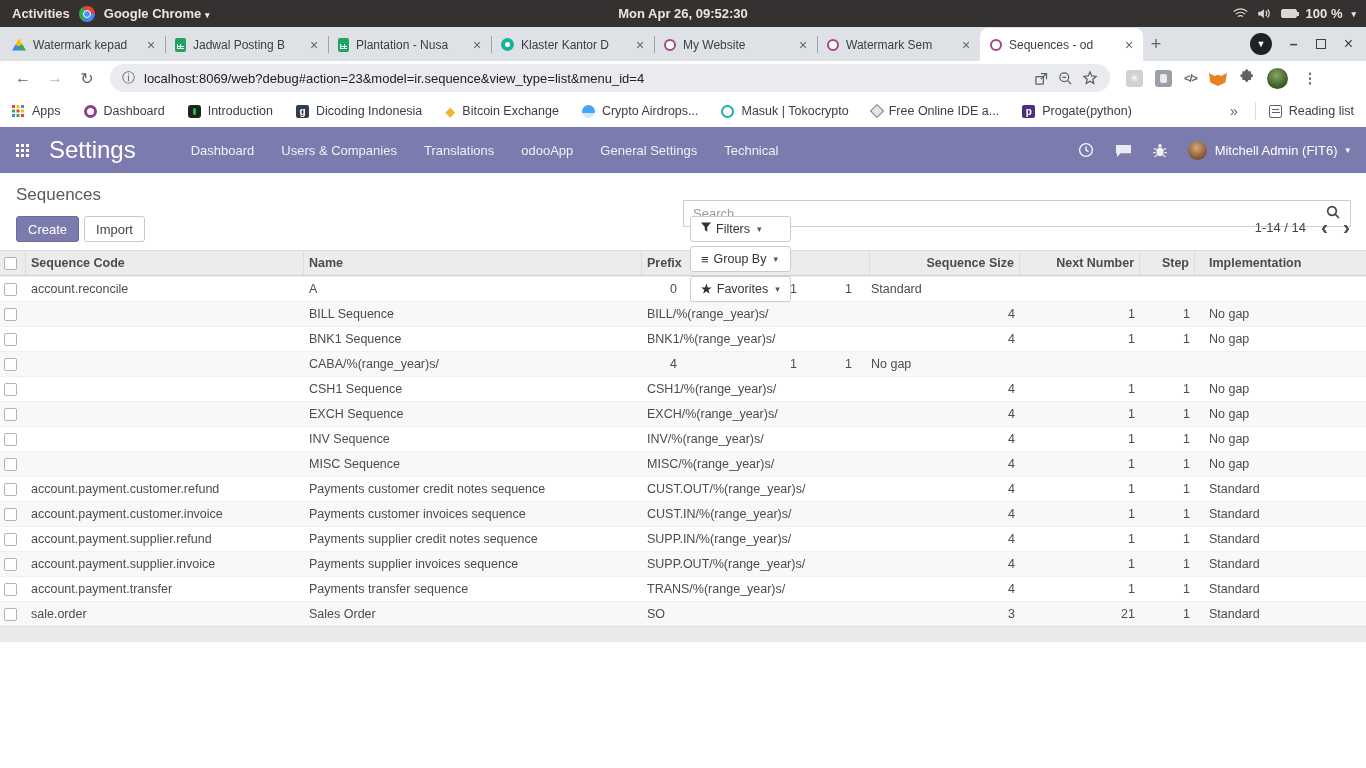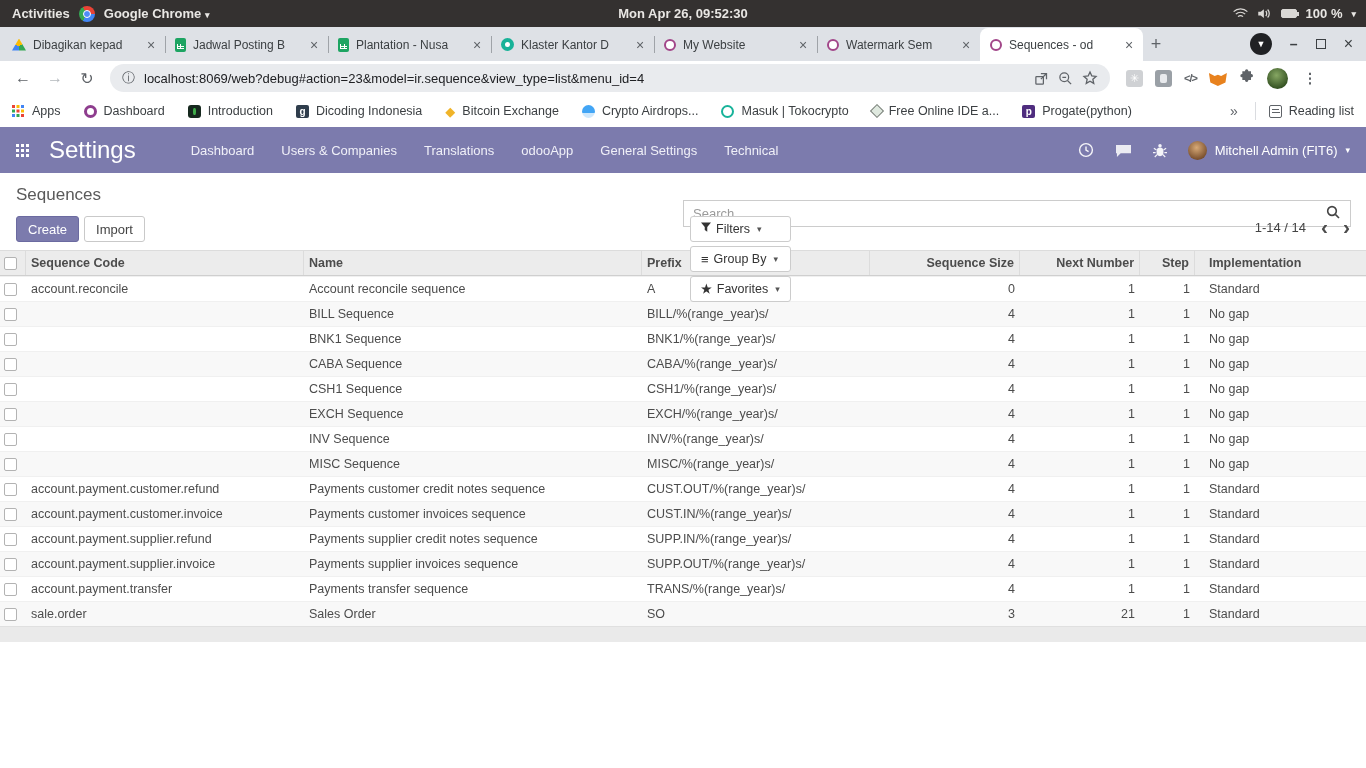--- a/index.html
+++ b/index.html
@@ -182,21 +182,21 @@
     <span class="batt" data-interactable="false"></span>
     <span data-interactable="false">100 %</span>
     <span class="caret" data-interactable="false">▾</span>
   </div>
 </header>
 
 <div class="tabstrip" data-interactable="false">
   <div class="tabs" data-interactable="false">
       <div class="tab" data-interactable="true">
         <span class="fav fav-drive" data-interactable="false"></span>
-        <span class="tab-title" data-interactable="false">Dibagikan kepad</span>
+        <span class="tab-title" data-interactable="false">Watermark kepad</span>
         <span class="tab-close" data-interactable="true">×</span>
       </div>
       <div class="tab" data-interactable="true">
         <span class="fav fav-sheets" data-interactable="false"></span>
         <span class="tab-title" data-interactable="false">Jadwal Posting B</span>
         <span class="tab-close" data-interactable="true">×</span>
       </div>
       <div class="tab" data-interactable="true">
         <span class="fav fav-sheets" data-interactable="false"></span>
         <span class="tab-title" data-interactable="false">Plantation - Nusa</span>
@@ -413,21 +413,20 @@
       <div class="cell c5" data-interactable="true">Next Number</div>
       <div class="cell c6" data-interactable="true">Step</div>
       <div class="cell c7" data-interactable="true">Implementation</div>
     </div>
   <div class="lbody" data-interactable="false">
       <div class="lrow" data-interactable="true">
         <div class="cell c0" data-interactable="false">
           <span class="cb" data-interactable="true"></span>
         </div>
         <div class="cell c1" data-interactable="true">account.reconcile</div>
-        <div class="cell c2" data-interactable="true">Account reconcile sequence</div>
         <div class="cell c3" data-interactable="true">A</div>
         <div class="cell c4" data-interactable="true">0</div>
         <div class="cell c5" data-interactable="true">1</div>
         <div class="cell c6" data-interactable="true">1</div>
         <div class="cell c7" data-interactable="true">Standard</div>
       </div>
       <div class="lrow" data-interactable="true">
         <div class="cell c0" data-interactable="false">
           <span class="cb" data-interactable="true"></span>
         </div>
@@ -449,21 +448,20 @@
         <div class="cell c4" data-interactable="true">4</div>
         <div class="cell c5" data-interactable="true">1</div>
         <div class="cell c6" data-interactable="true">1</div>
         <div class="cell c7" data-interactable="true">No gap</div>
       </div>
       <div class="lrow" data-interactable="true">
         <div class="cell c0" data-interactable="false">
           <span class="cb" data-interactable="true"></span>
         </div>
         <div class="cell c1" data-interactable="true"></div>
-        <div class="cell c2" data-interactable="true">CABA Sequence</div>
         <div class="cell c3" data-interactable="true">CABA/%(range_year)s/</div>
         <div class="cell c4" data-interactable="true">4</div>
         <div class="cell c5" data-interactable="true">1</div>
         <div class="cell c6" data-interactable="true">1</div>
         <div class="cell c7" data-interactable="true">No gap</div>
       </div>
       <div class="lrow" data-interactable="true">
         <div class="cell c0" data-interactable="false">
           <span class="cb" data-interactable="true"></span>
         </div>

